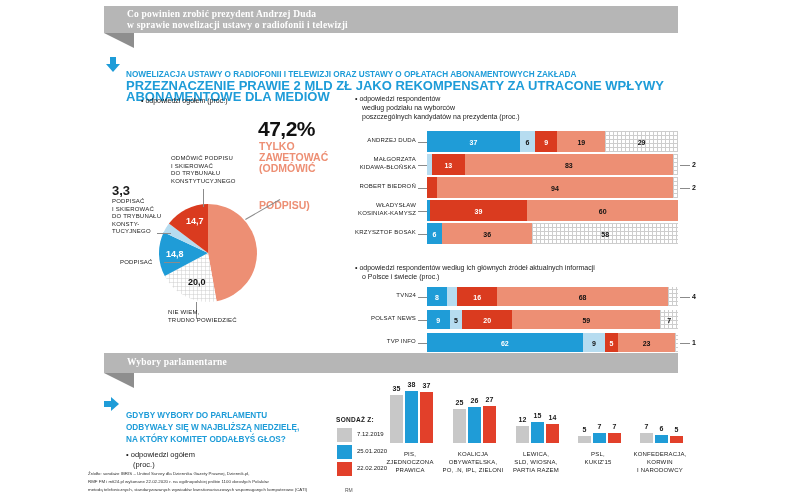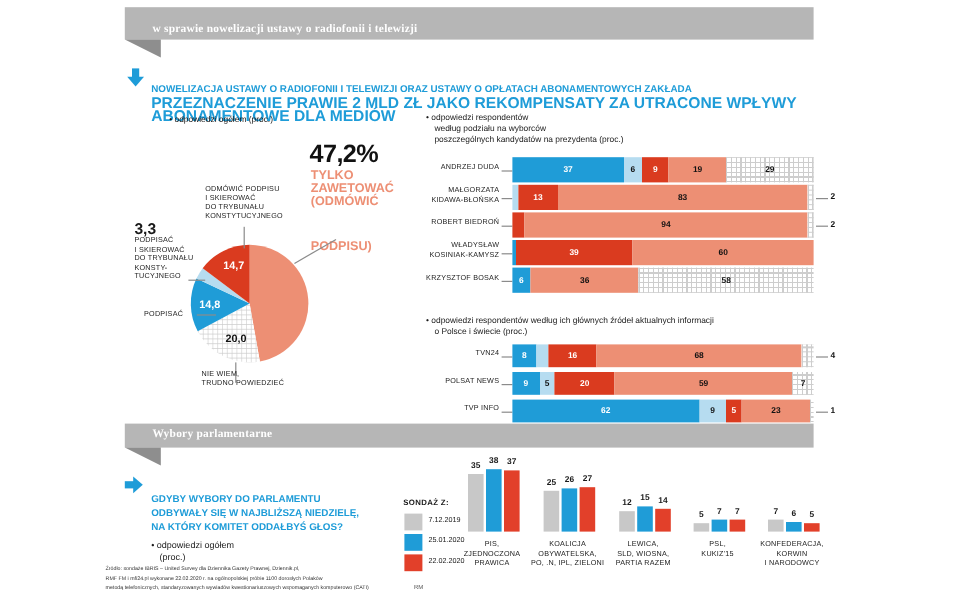--- a/index.html
+++ b/index.html
@@ -48,20 +48,21 @@
   .legend-tx{position:absolute;font-size:6px;}
   .src{position:absolute;font-size:4.4px;line-height:6.2px;color:#333;}
 </style>
 </head>
 <body>
 
 <div id="page">
 
   <div class="band" style="left:104px;top:6px;width:574px;height:27px;"></div>
   <div class="fold" style="left:104px;top:33px;"></div>
+  <div class="band-title" style="left:127px;top:9px;font-size:9.5px;">Co powinien zrobić prezydent Andrzej Duda</div>
   <div class="band-title" style="left:127px;top:20px;font-size:9.5px;">w sprawie nowelizacji ustawy o radiofonii i telewizji</div>
 
   <div>
     <div class="arrow-shaft" style="left:110px;top:57px;width:6px;height:8px;"></div>
     <div class="arrow-head-d" style="left:106px;top:64px;"></div>
   </div>
   <div class="headline" style="left:126px;top:56px;font-size:8.2px;width:570px;">NOWELIZACJA USTAWY O RADIOFONII I TELEWIZJI ORAZ USTAWY O OPŁATACH ABONAMENTOWYCH ZAKŁADA</div>
   <div class="headline" style="left:126px;top:67px;font-size:13px;width:570px;">PRZEZNACZENIE PRAWIE 2 MLD ZŁ JAKO REKOMPENSATY ZA UTRACONE WPŁYWY ABONAMENTOWE DLA MEDIÓW</div>
 
   <div class="bullet-head" style="left:141px;top:96px;">• odpowiedzi ogółem (proc.)</div>

